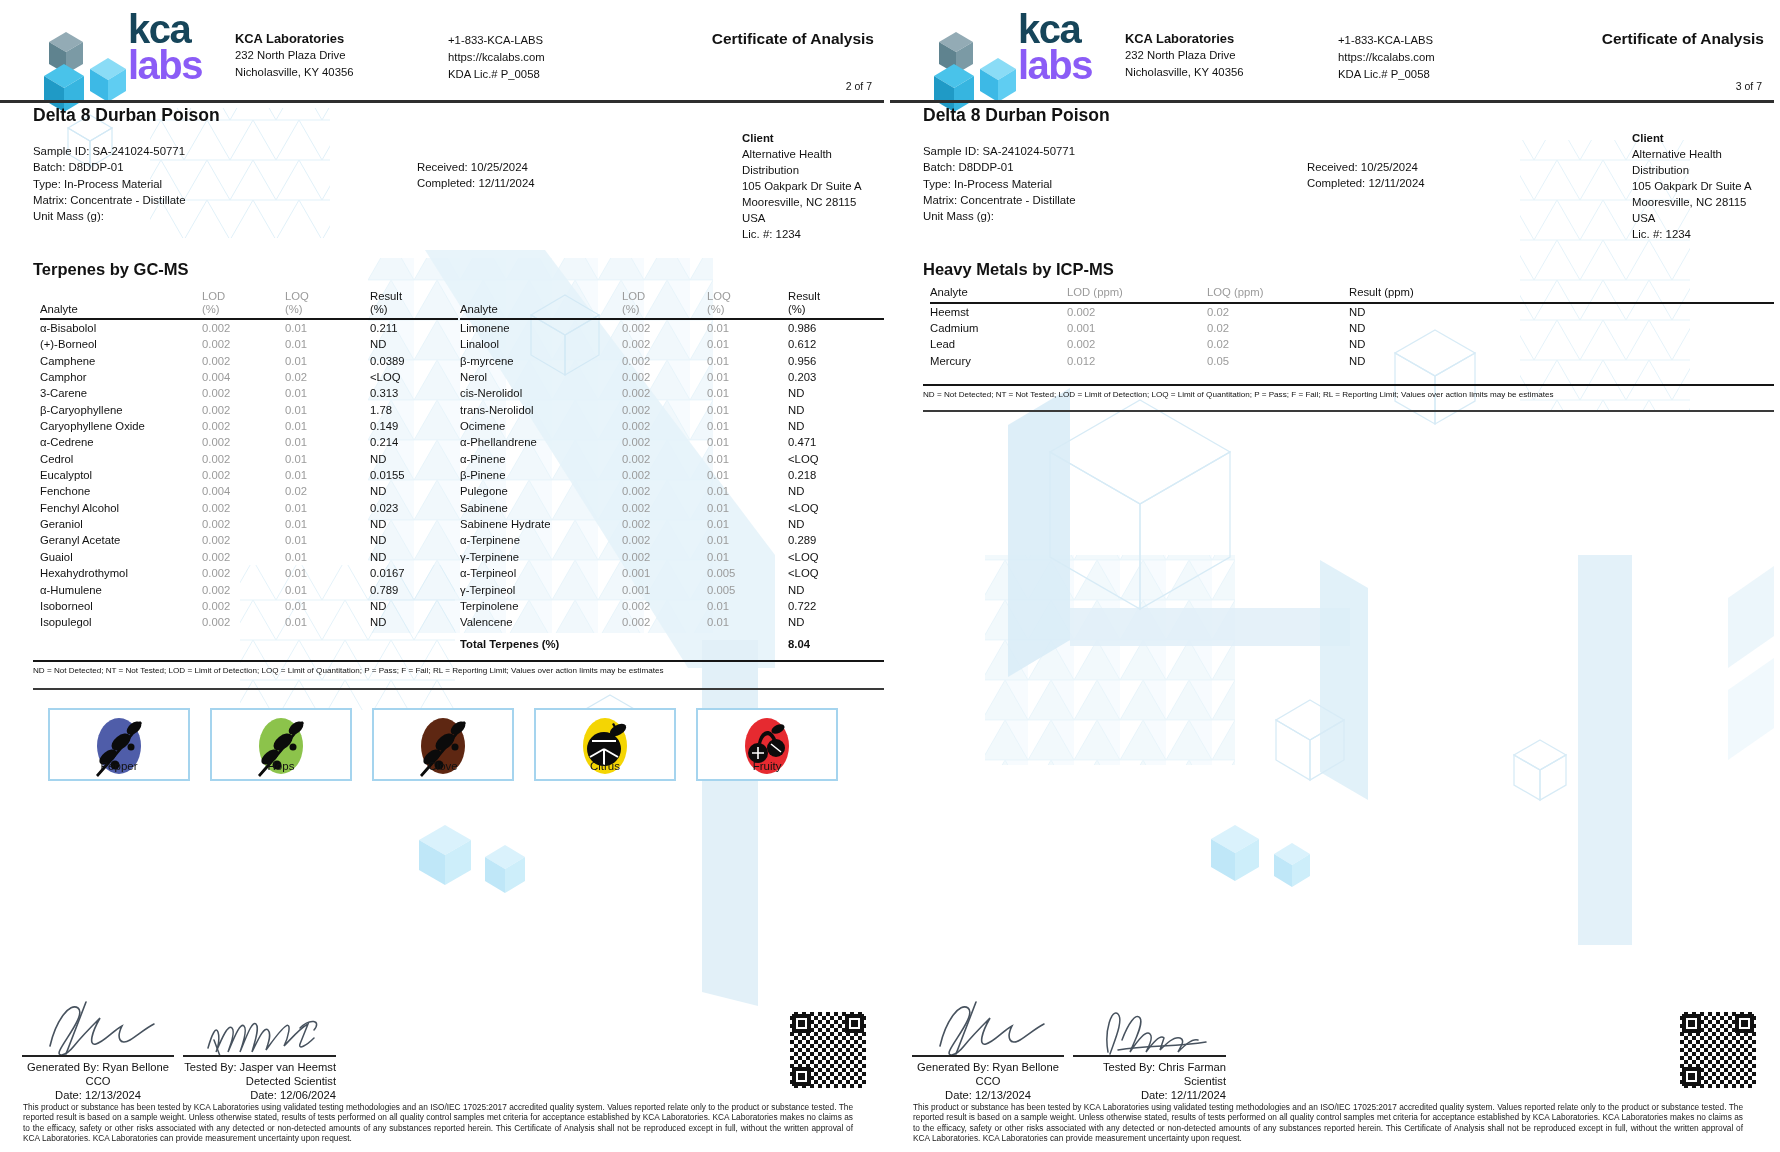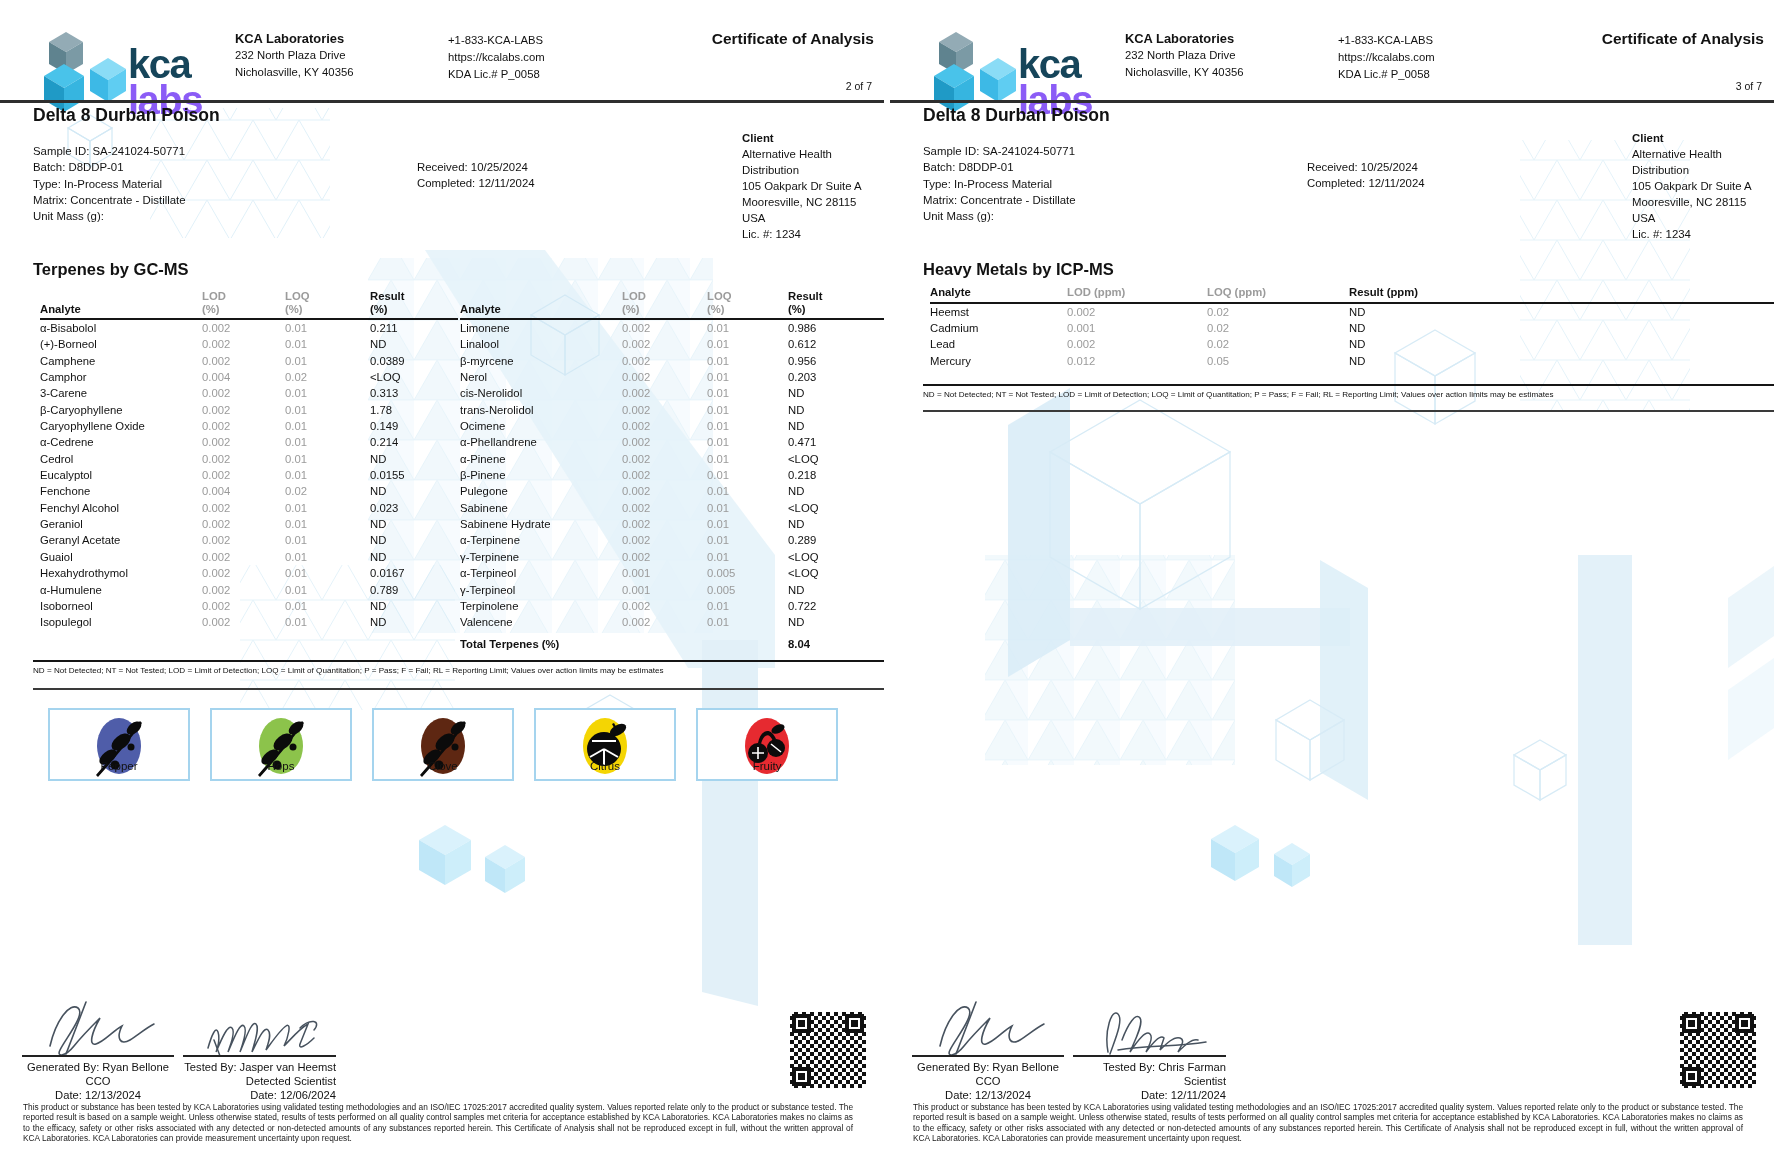--- a/index.html
+++ b/index.html
@@ -3,41 +3,41 @@
 <meta charset="utf-8">
 <style>
   html,body{margin:0;padding:0;}
   body{width:1780px;height:1152px;background:#ffffff;font-family:"Liberation Sans",sans-serif;color:#121212;display:flex;overflow:hidden;}
   .page{position:relative;width:890px;height:1152px;background:#fff;overflow:hidden;flex:0 0 890px;}
   .wm{position:absolute;left:0;top:0;pointer-events:none;}
 
   
   .logo{position:absolute;left:20px;top:14px;}
   .logo-text{position:absolute;left:128px;top:10px;font-weight:bold;letter-spacing:-1.5px;}
-  .logo-kca{display:block;font-size:40px;line-height:38px;color:#16455a;margin-top:35px;}
+  .logo-kca{display:block;font-size:40px;line-height:38px;color:#16455a;}
   .logo-labs{display:block;font-size:40px;line-height:34px;color:#8b5cf6;}
   .hdr-company{position:absolute;left:235px;top:30px;font-size:11.3px;line-height:17px;}
   .hdr-company .name{font-size:12.9px;font-weight:bold;}
   .hdr-contact{position:absolute;left:448px;top:32px;font-size:11.3px;line-height:17px;}
   .hdr-doc-title{position:absolute;right:16px;top:30px;font-size:15.5px;font-weight:bold;}
   .hdr-page-num{position:absolute;right:18px;top:80px;font-size:10.5px;}
   .hdr-rule{position:absolute;left:0;top:100px;width:884px;height:2.5px;background:#2e2e2e;}
 
   
   .product-title{position:absolute;left:33px;top:105px;font-size:17.5px;font-weight:bold;}
   .sample-info{position:absolute;left:33px;top:143px;font-size:11.4px;line-height:16.3px;}
   .dates{position:absolute;left:417px;top:159px;font-size:11.4px;line-height:16.3px;}
   .client{position:absolute;left:742px;top:130px;font-size:11.4px;line-height:16px;}
   .client .label{font-weight:bold;}
 
   .section-title{position:absolute;left:33px;top:260px;font-size:16.5px;font-weight:bold;}
 
   
   .tbl{position:absolute;border-collapse:collapse;table-layout:fixed;font-size:11.3px;}
-  .tbl th{text-align:left;vertical-align:bottom;font-weight:bold;padding:0 0 3px 0;border-bottom:2px solid #151515;line-height:12.5px;}
+  .tbl th{text-align:left;vertical-align:bottom;font-weight:normal;padding:0 0 3px 0;border-bottom:2px solid #151515;line-height:12.5px;}
   .tbl td{padding:0;height:16.35px;line-height:16.35px;white-space:nowrap;overflow:hidden;}
   .th-gray{color:#9b9b9b;}
   .c-lod,.c-loq{color:#9b9b9b;}
   .tbl tfoot td{font-weight:bold;padding-top:5px;height:18px;}
   #terp-a{left:40px;top:290px;width:418px;}
   #terp-b{left:460px;top:290px;width:424px;}
   #metals{left:40px;top:286px;width:844px;}
   .rule-heavy{position:absolute;left:33px;width:851px;height:2px;background:#151515;}
   .table-footnote{position:absolute;left:33px;font-size:8.1px;color:#111;}
   .rule-thin{position:absolute;left:33px;width:851px;height:1.5px;background:#3a3a3a;}

